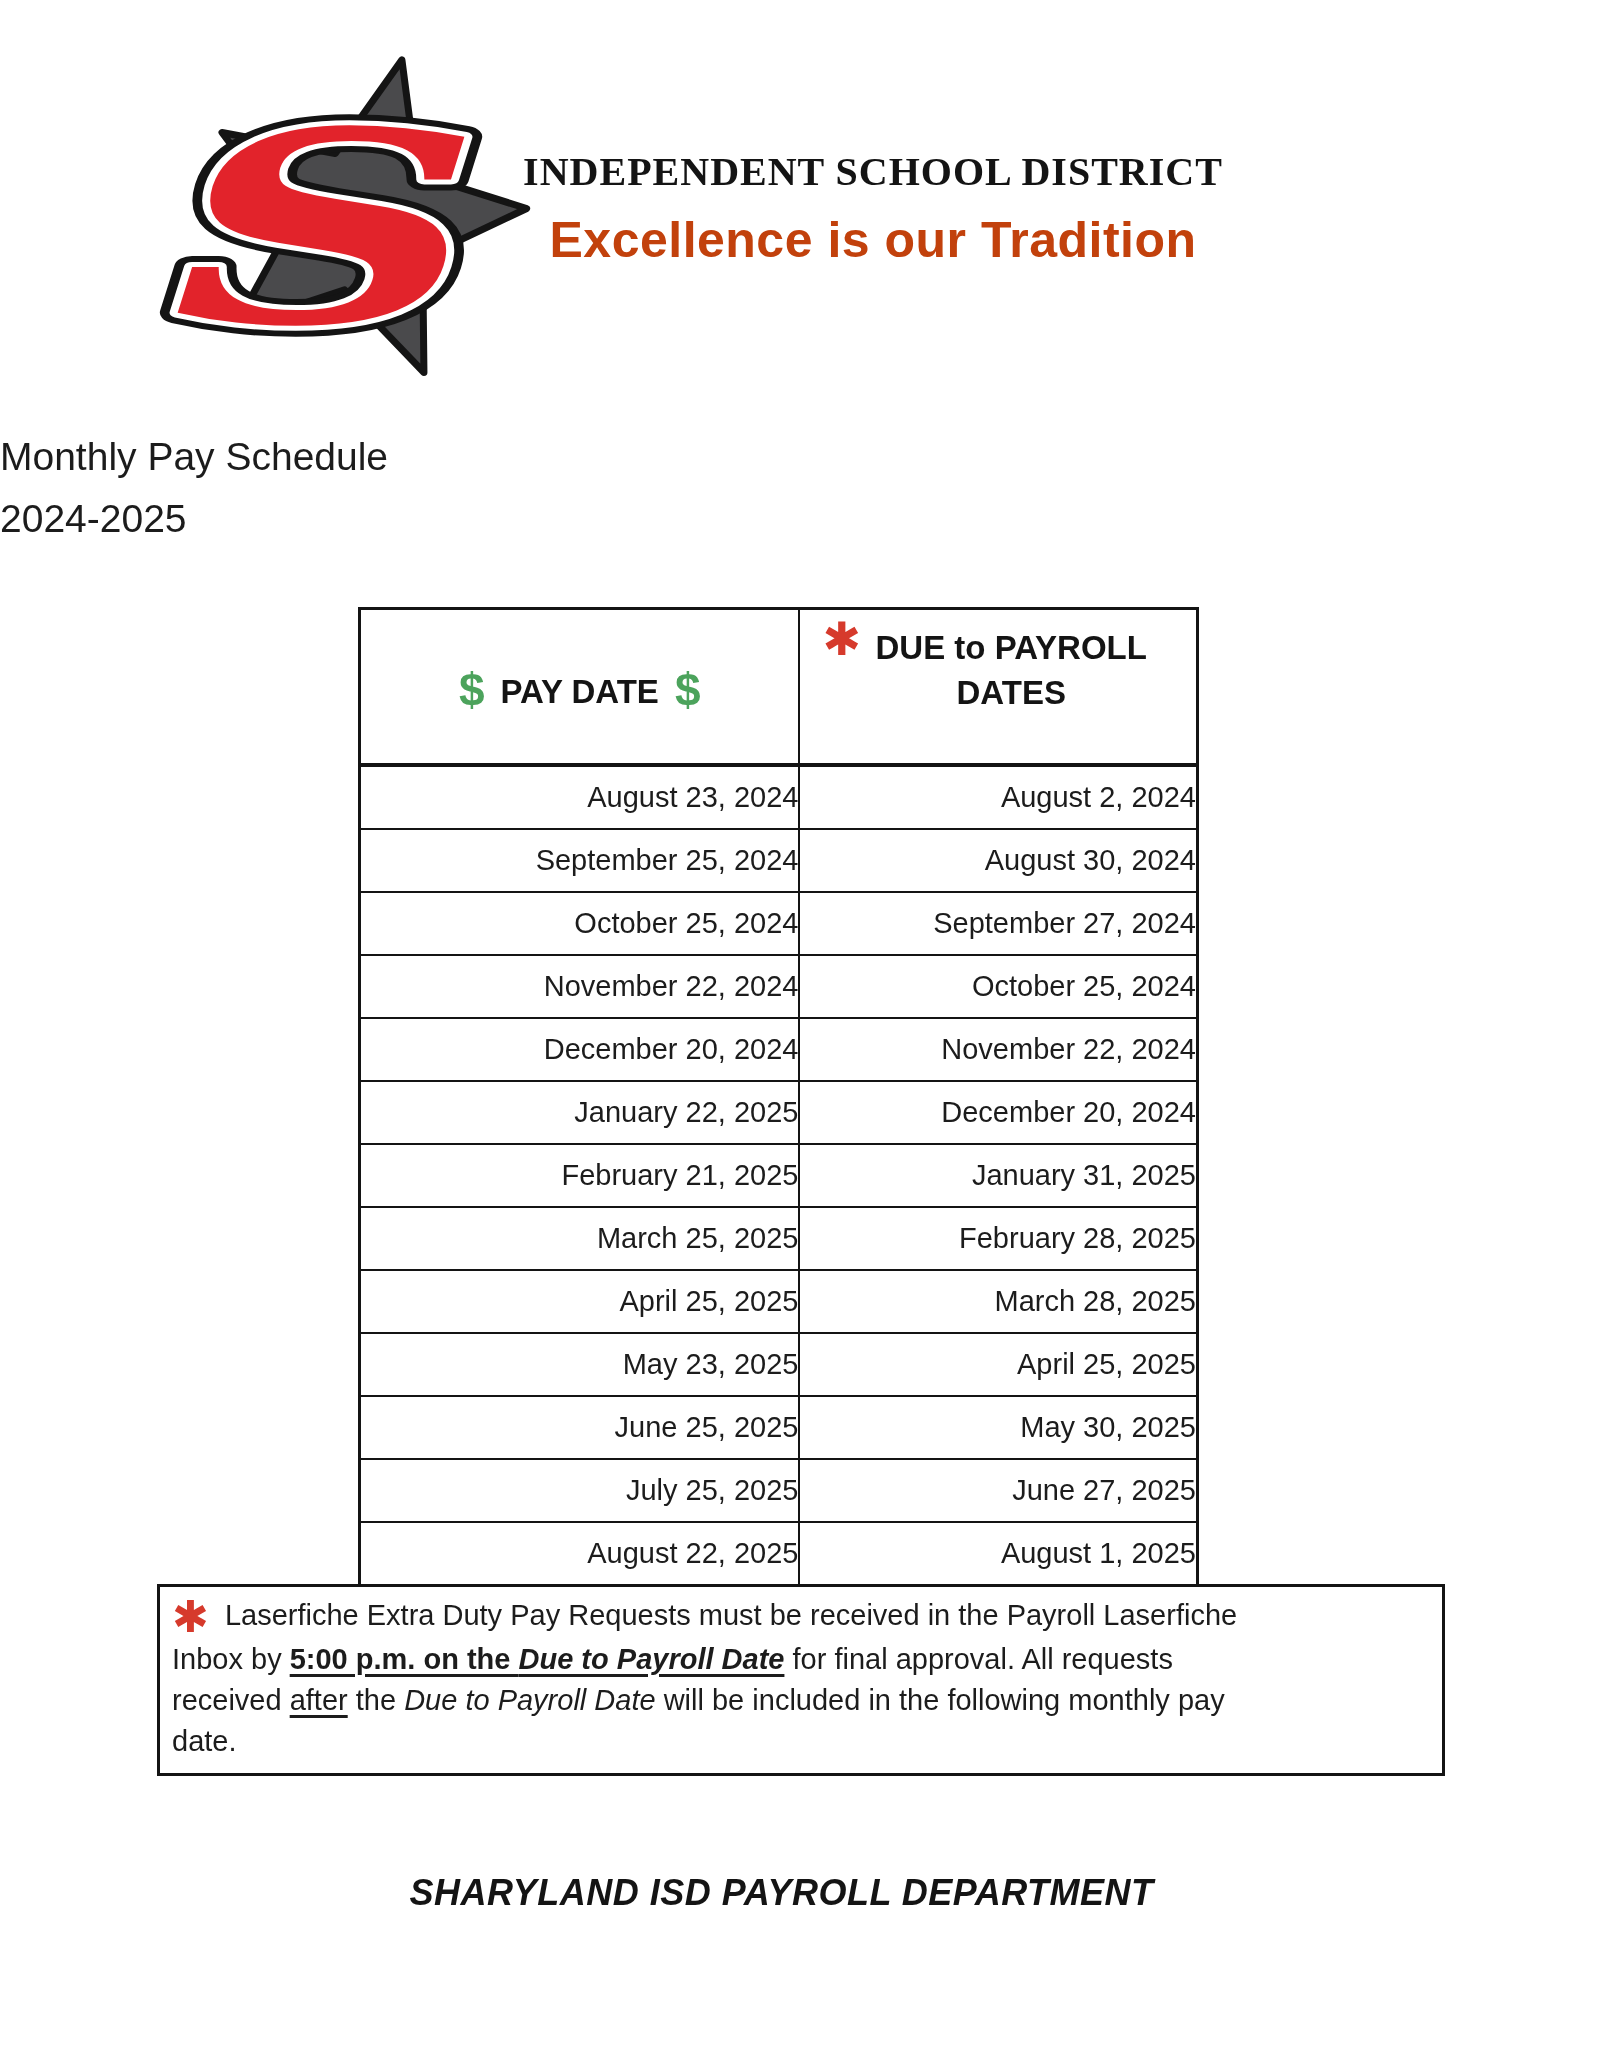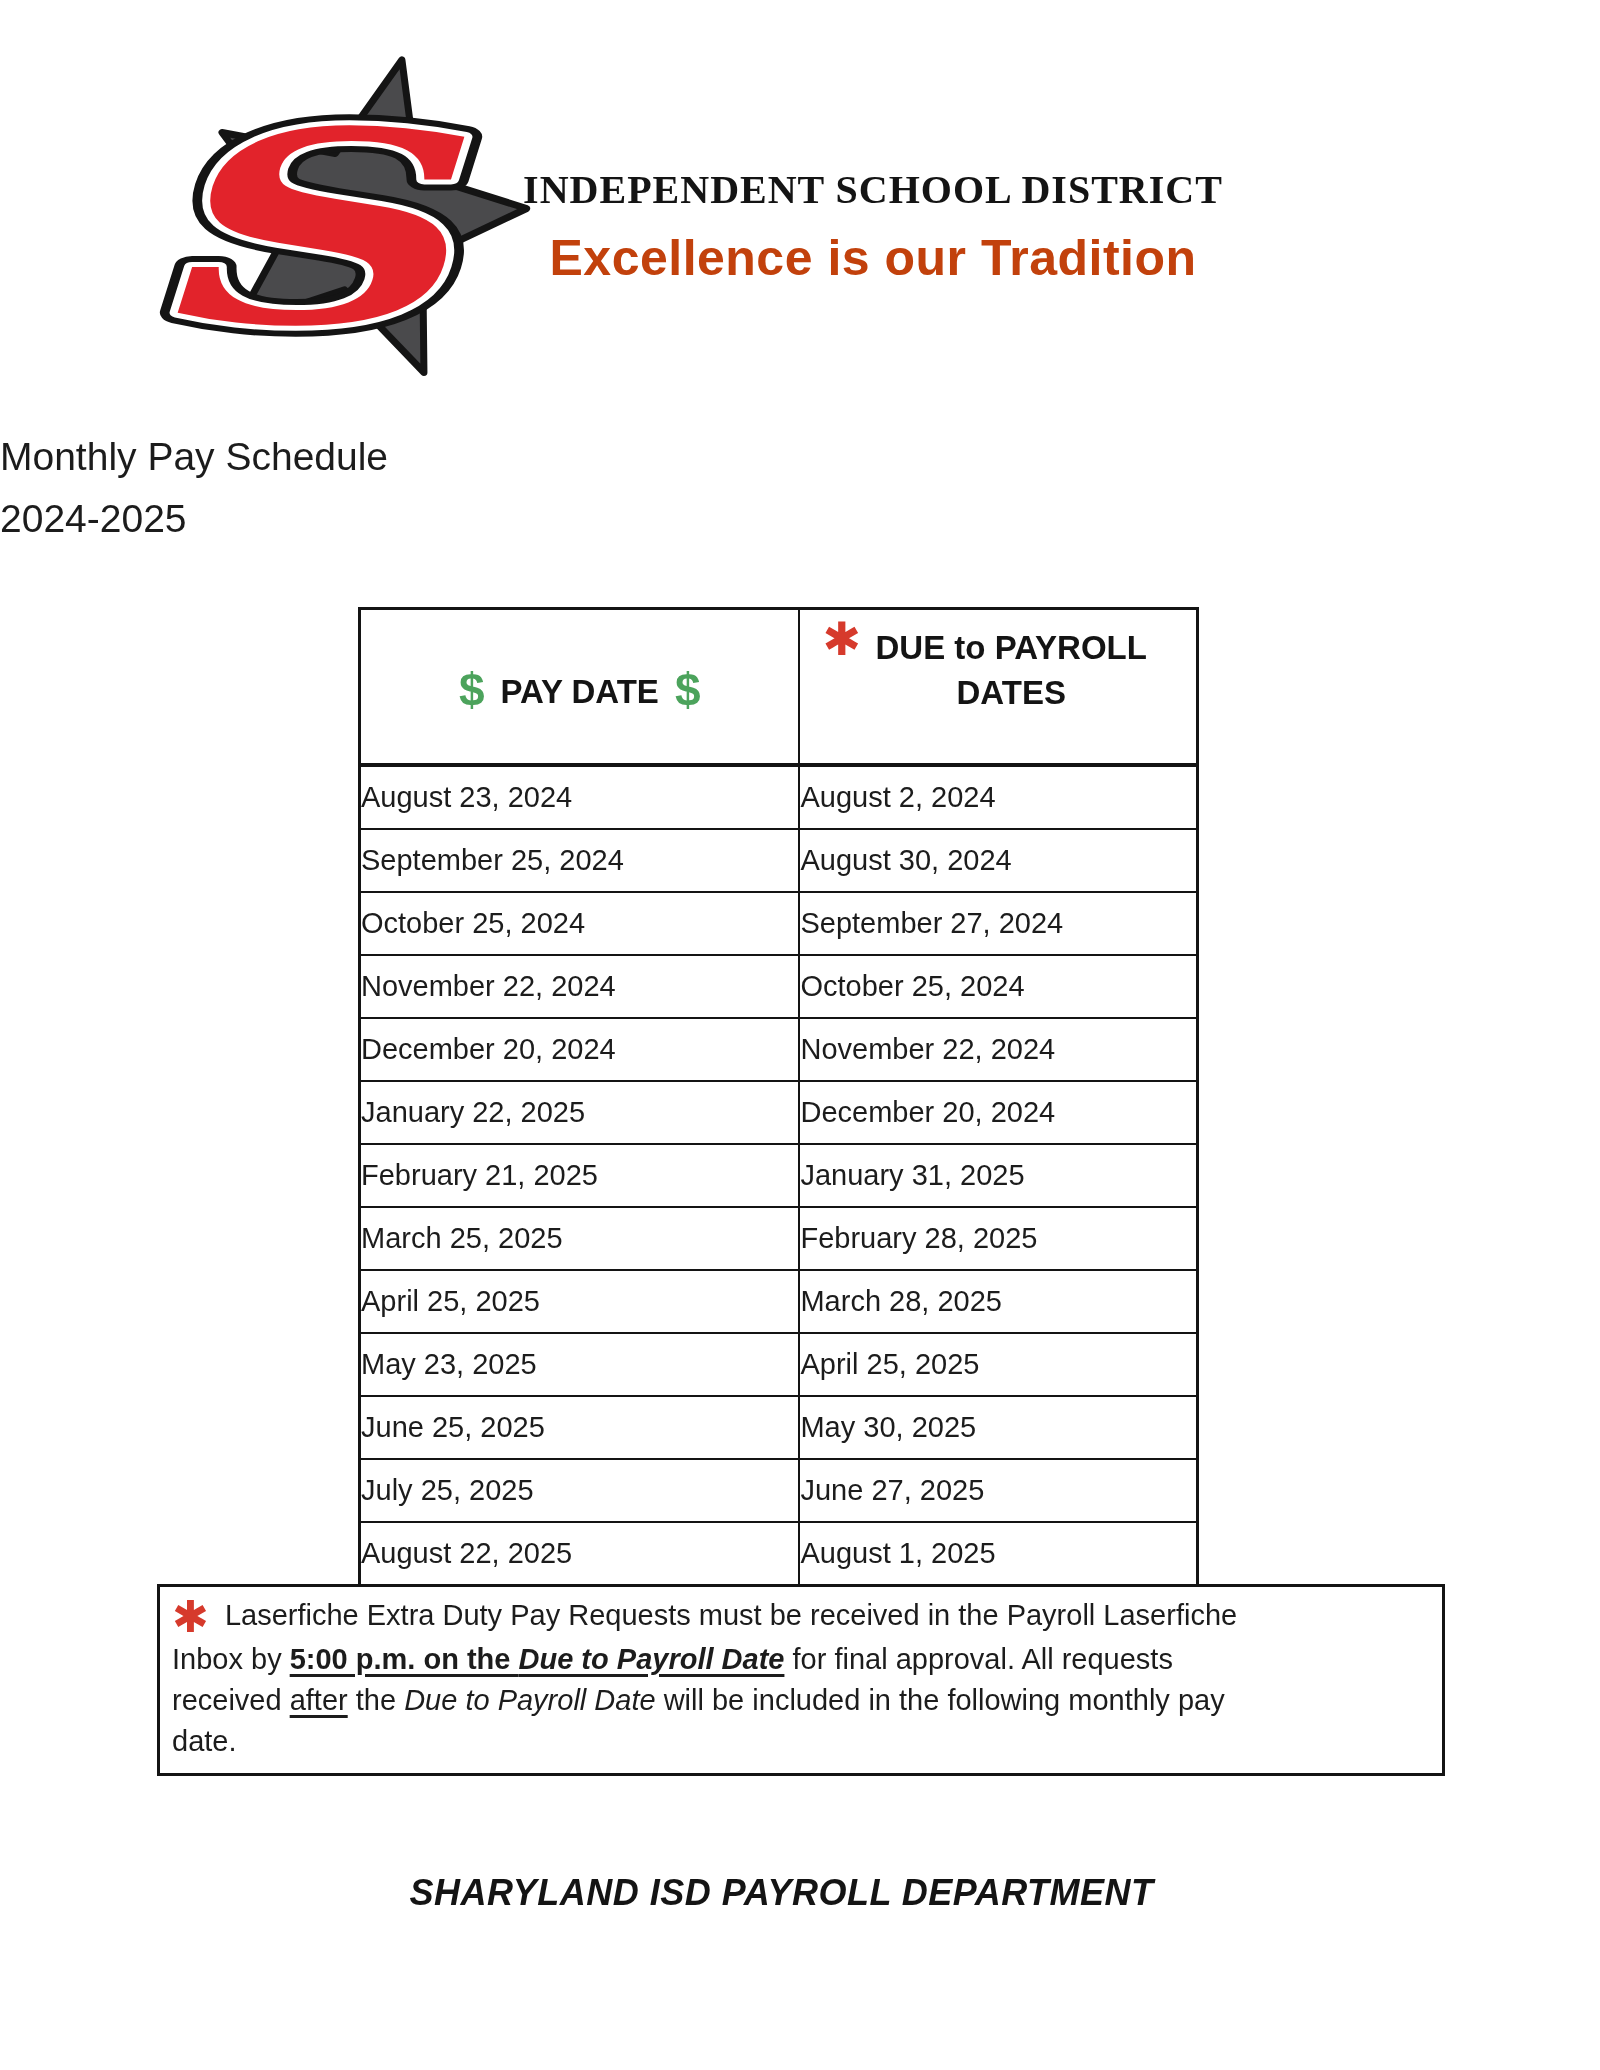--- a/index.html
+++ b/index.html
@@ -10,41 +10,41 @@
   
   .logo{position:absolute;left:112px;top:52px;width:1140px;height:350px;}
   .star-svg{position:absolute;left:0;top:0;}
   .logo-text{position:absolute;left:386px;top:96px;width:750px;text-align:center;}
   .logo-name{
     font-family:"Liberation Serif",serif;font-weight:bold;font-size:111px;line-height:0.98;
     color:#e2232b;letter-spacing:1px;border-bottom:6px solid #141414;padding-bottom:7px;
   }
   .logo-sub{
     font-family:"Liberation Serif",serif;font-weight:bold;font-size:40px;color:#141414;
-    letter-spacing:1px;margin-top:18px;white-space:nowrap;
+    letter-spacing:1px;margin-top:0;white-space:nowrap;
   }
   .logo-tag{font-weight:bold;font-size:50px;color:#c2410c;margin-top:16px;letter-spacing:0.5px;}
   
   .doc-title{position:absolute;left:0;top:426px;width:1600px;
     font-size:39px;line-height:1.6;color:#1c1c1c;}
   
   .schedule{
     position:absolute;left:358px;top:607px;width:841px;border-collapse:collapse;
     table-layout:fixed;border:3px solid #141414;
   }
   .schedule th,.schedule td{border:2px solid #141414;}
   .schedule thead th{height:136px;border-bottom:4px solid #141414;}
   .th-pay{vertical-align:middle;text-align:center;font-size:33px;font-weight:bold;color:#141414;}
   .dollar{color:#4ca35c;font-size:46px;font-weight:bold;margin:0 16px;position:relative;top:3px;}
   .th-due{position:relative;vertical-align:top;text-align:center;padding-top:16px;}
   .th-due .asterisk{position:absolute;left:22px;top:6px;}
   .asterisk{color:#d63a2c;font-size:46px;line-height:1;font-weight:normal;}
   .th-due-label{display:inline-block;max-width:330px;font-size:33px;font-weight:bold;
     line-height:1.35;color:#141414;margin-left:26px;}
-  .schedule td{height:61px;text-align:left;font-size:29px;color:#1c1c1c;padding:0;}
+  .schedule td{height:61px;text-align:right;font-size:29px;color:#1c1c1c;padding:0;}
   
   .note{
     position:absolute;left:157px;top:1584px;width:1288px;min-height:186px;box-sizing:border-box;
     border:3px solid #141414;padding:8px 14px 10px 12px;font-size:29px;line-height:1.42;color:#1c1c1c;
   }
   .note .asterisk-big{color:#d63a2c;font-size:44px;line-height:1;vertical-align:-7px;margin-right:16px;}
   .seg-n{font-weight:normal;}
   .seg-bu{font-weight:bold;text-decoration:underline;text-decoration-thickness:3px;text-underline-offset:5px;}
   .seg-biu{font-weight:bold;font-style:italic;text-decoration:underline;text-decoration-thickness:3px;text-underline-offset:5px;}
   .seg-u{text-decoration:underline;text-decoration-thickness:2.5px;text-underline-offset:5px;}

